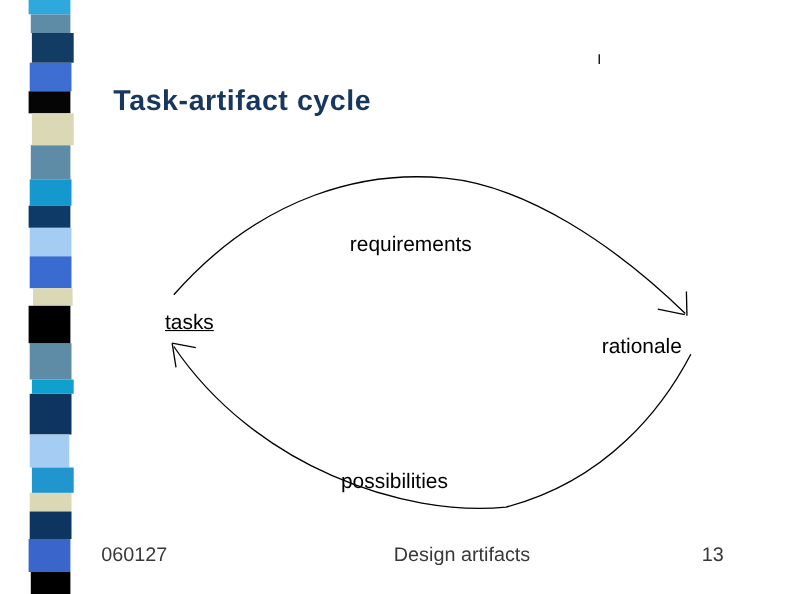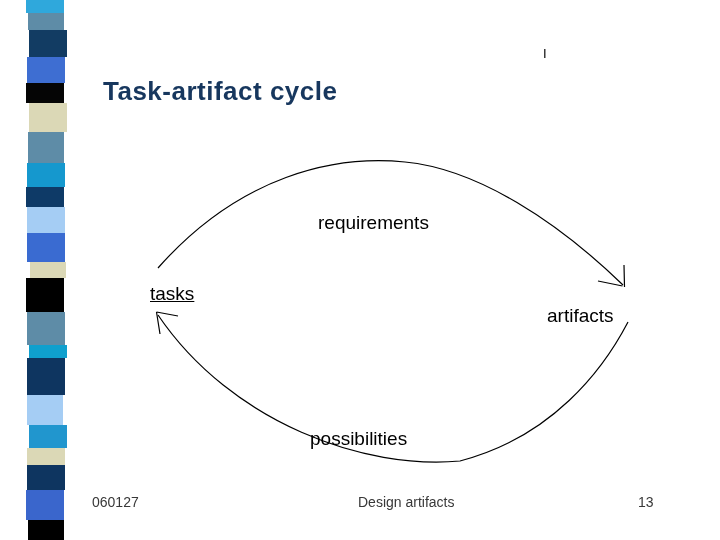--- a/index.html
+++ b/index.html
@@ -27,21 +27,21 @@
   .cycle-svg{position:absolute;left:0;top:0;width:720px;height:540px;}
   .diagram-label{
     position:absolute;font-size:19px;color:#000;line-height:1.1;white-space:nowrap;margin-top:17px;
   }
   .label-requirements{left:318px;top:196px;}
   .label-tasks{left:150px;top:267px;text-decoration:underline;}
   .label-artifacts{left:547px;top:289px;}
   .label-possibilities{left:310px;top:412px;text-align:right;}
 
   .footer-text{
-    position:absolute;top:495px;font-size:14px;color:#383838;line-height:1.1;
+    position:absolute;top:495px;font-size:18px;color:#383838;line-height:1.1;
     white-space:nowrap;
   }
   .footer-date{left:92px;}
   .footer-center{left:358px;}
   .footer-page{left:638px;}
 </style>
 </head>
 <body>
 
 <div class="slide">
@@ -77,20 +77,20 @@
 
   <svg class="cycle-svg" viewBox="0 0 720 540" fill="none" stroke="#000000" stroke-width="1.2">
     <path d="M 158 268 C 240 175, 335 155, 405 162 C 478 169, 558 222, 623 285"></path>
     <path d="M 624 265 L 624.5 287 M 598 281 L 622.5 286"></path>
     <path d="M 628 322 C 603 370, 552 437, 460 461 C 366 470, 232 424, 158 315"></path>
     <path d="M 156.5 312 L 160 334 M 156.5 312 L 178 316"></path>
   </svg>
 
   <div class="diagram-label label-requirements">requirements</div>
   <div class="diagram-label label-tasks">tasks</div>
-  <div class="diagram-label label-artifacts">artifacts</div>
+  <div class="diagram-label label-artifacts">rationale</div>
   <div class="diagram-label label-possibilities">possibilities</div>
 
   <div class="footer-text footer-date">060127</div>
   <div class="footer-text footer-center">Design artifacts</div>
   <div class="footer-text footer-page">13</div>
 
 </div>
 
 </body></html>

